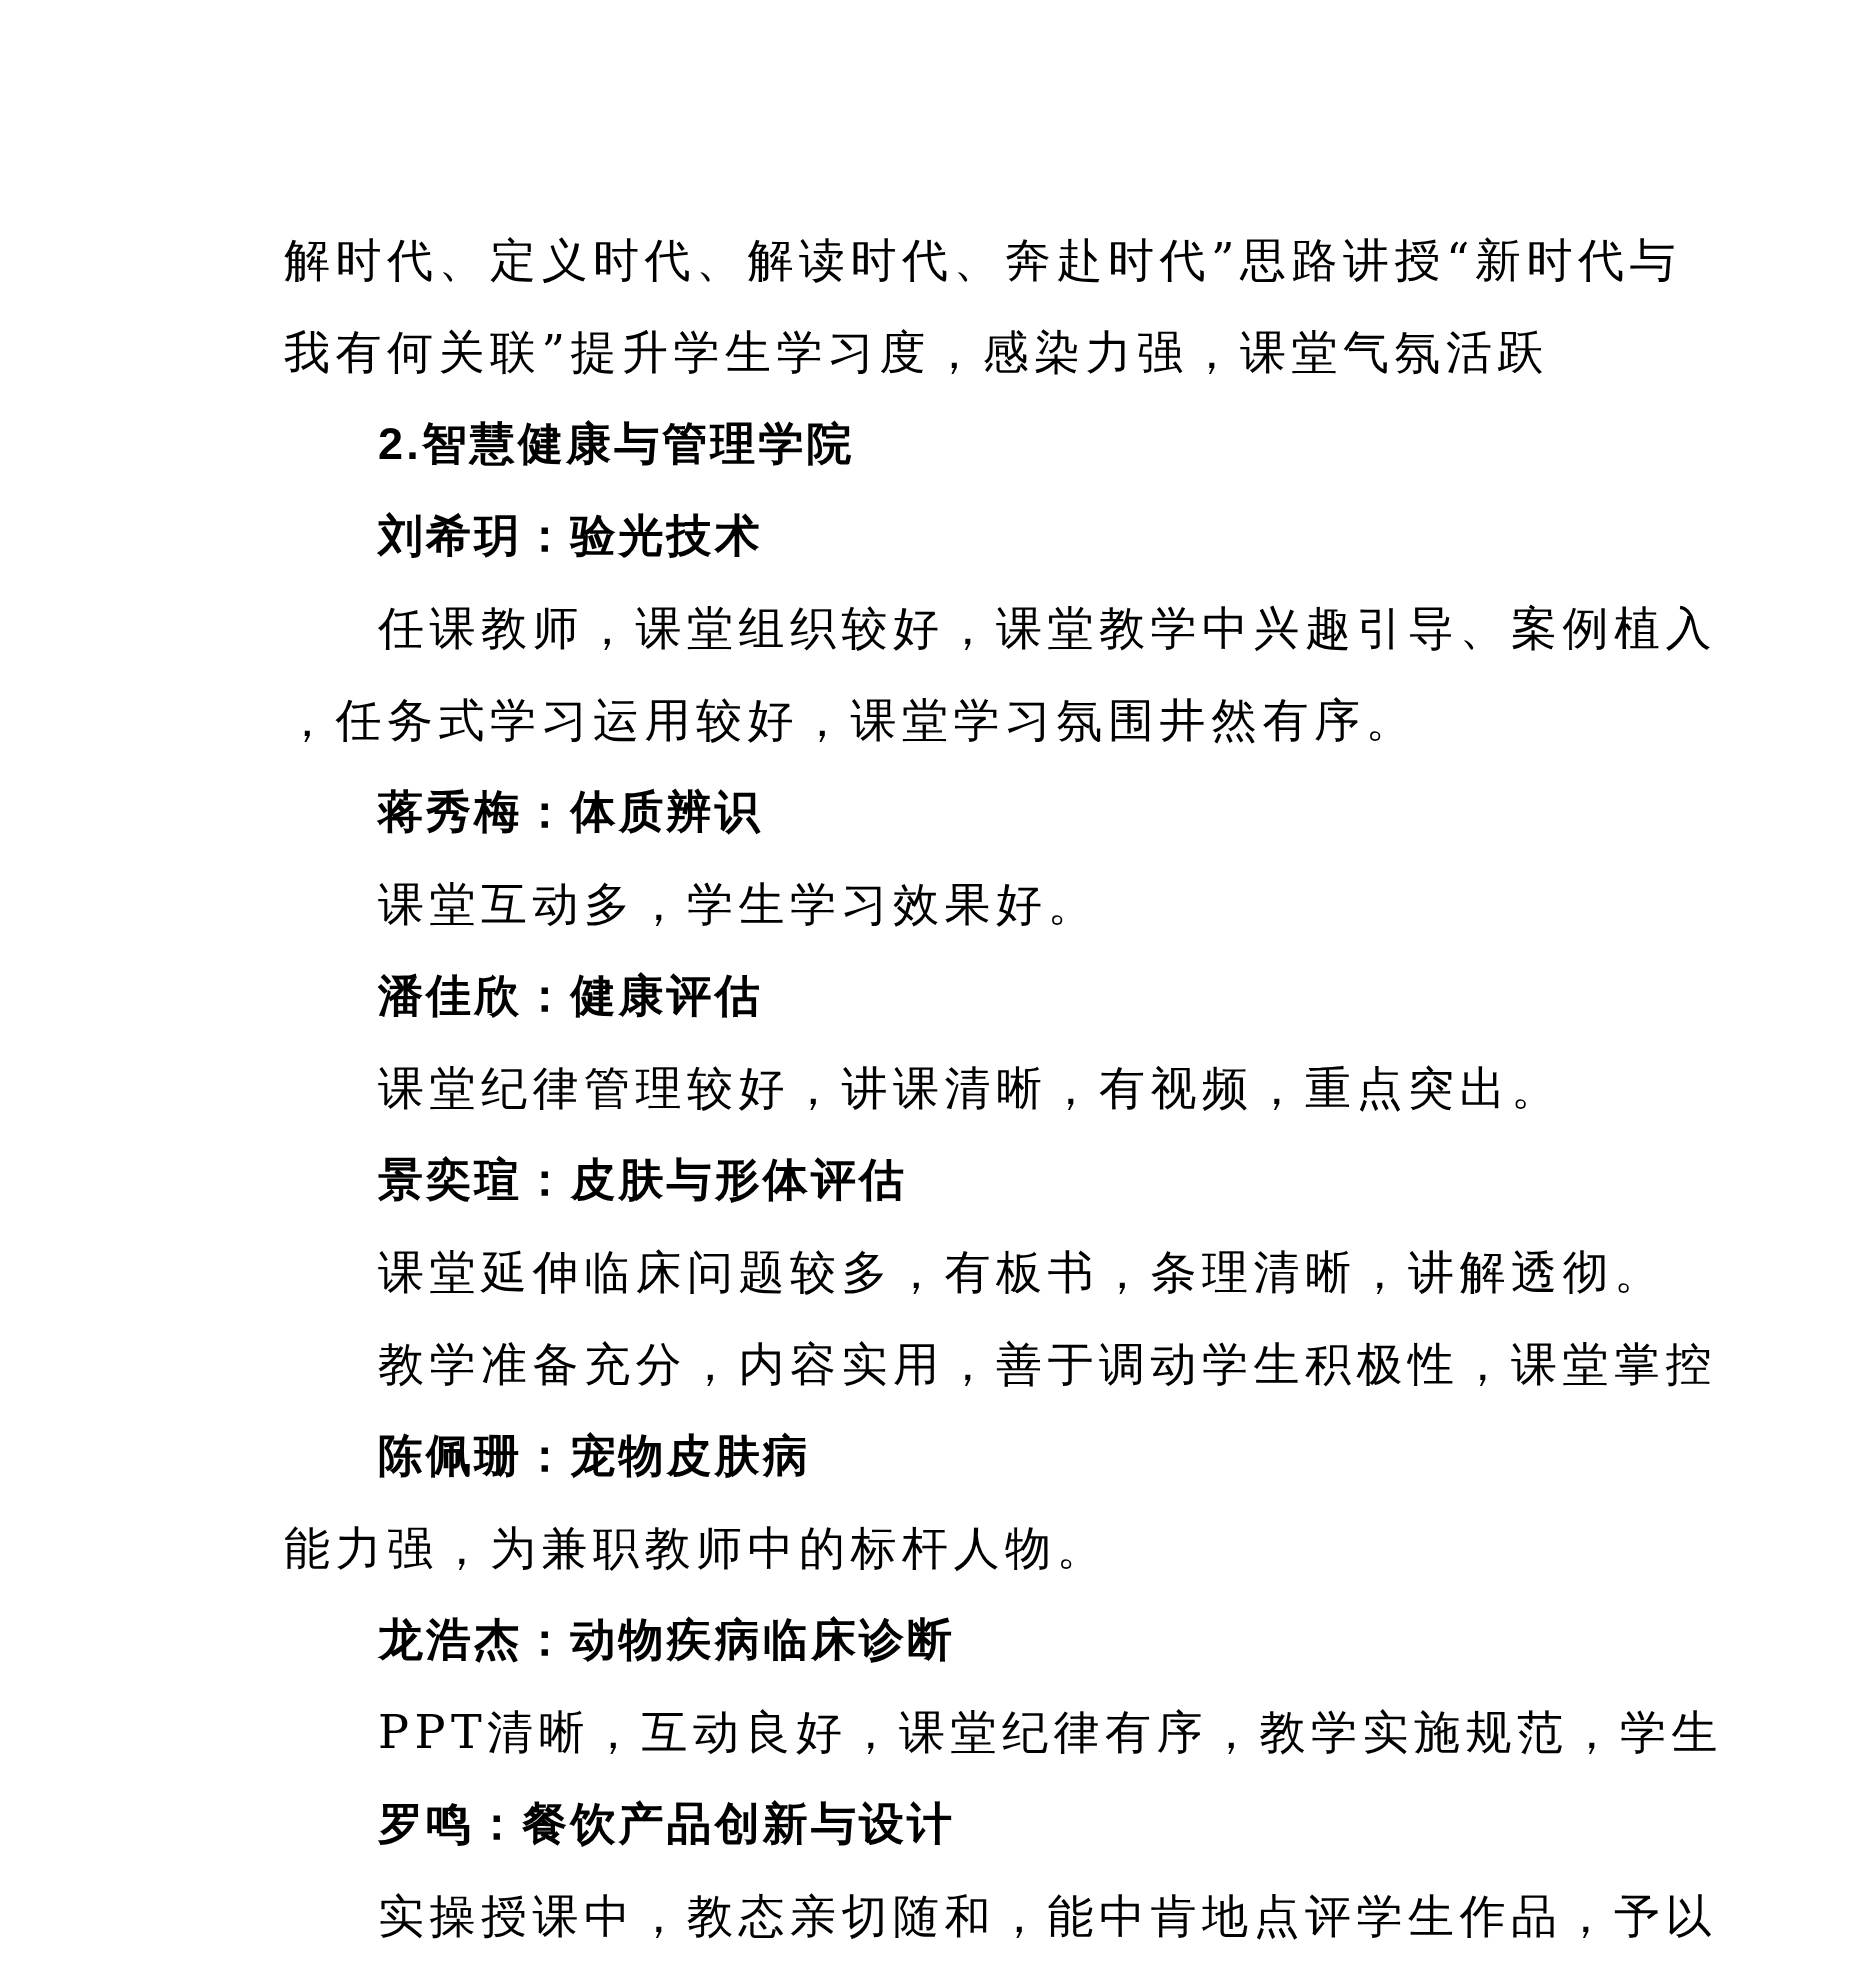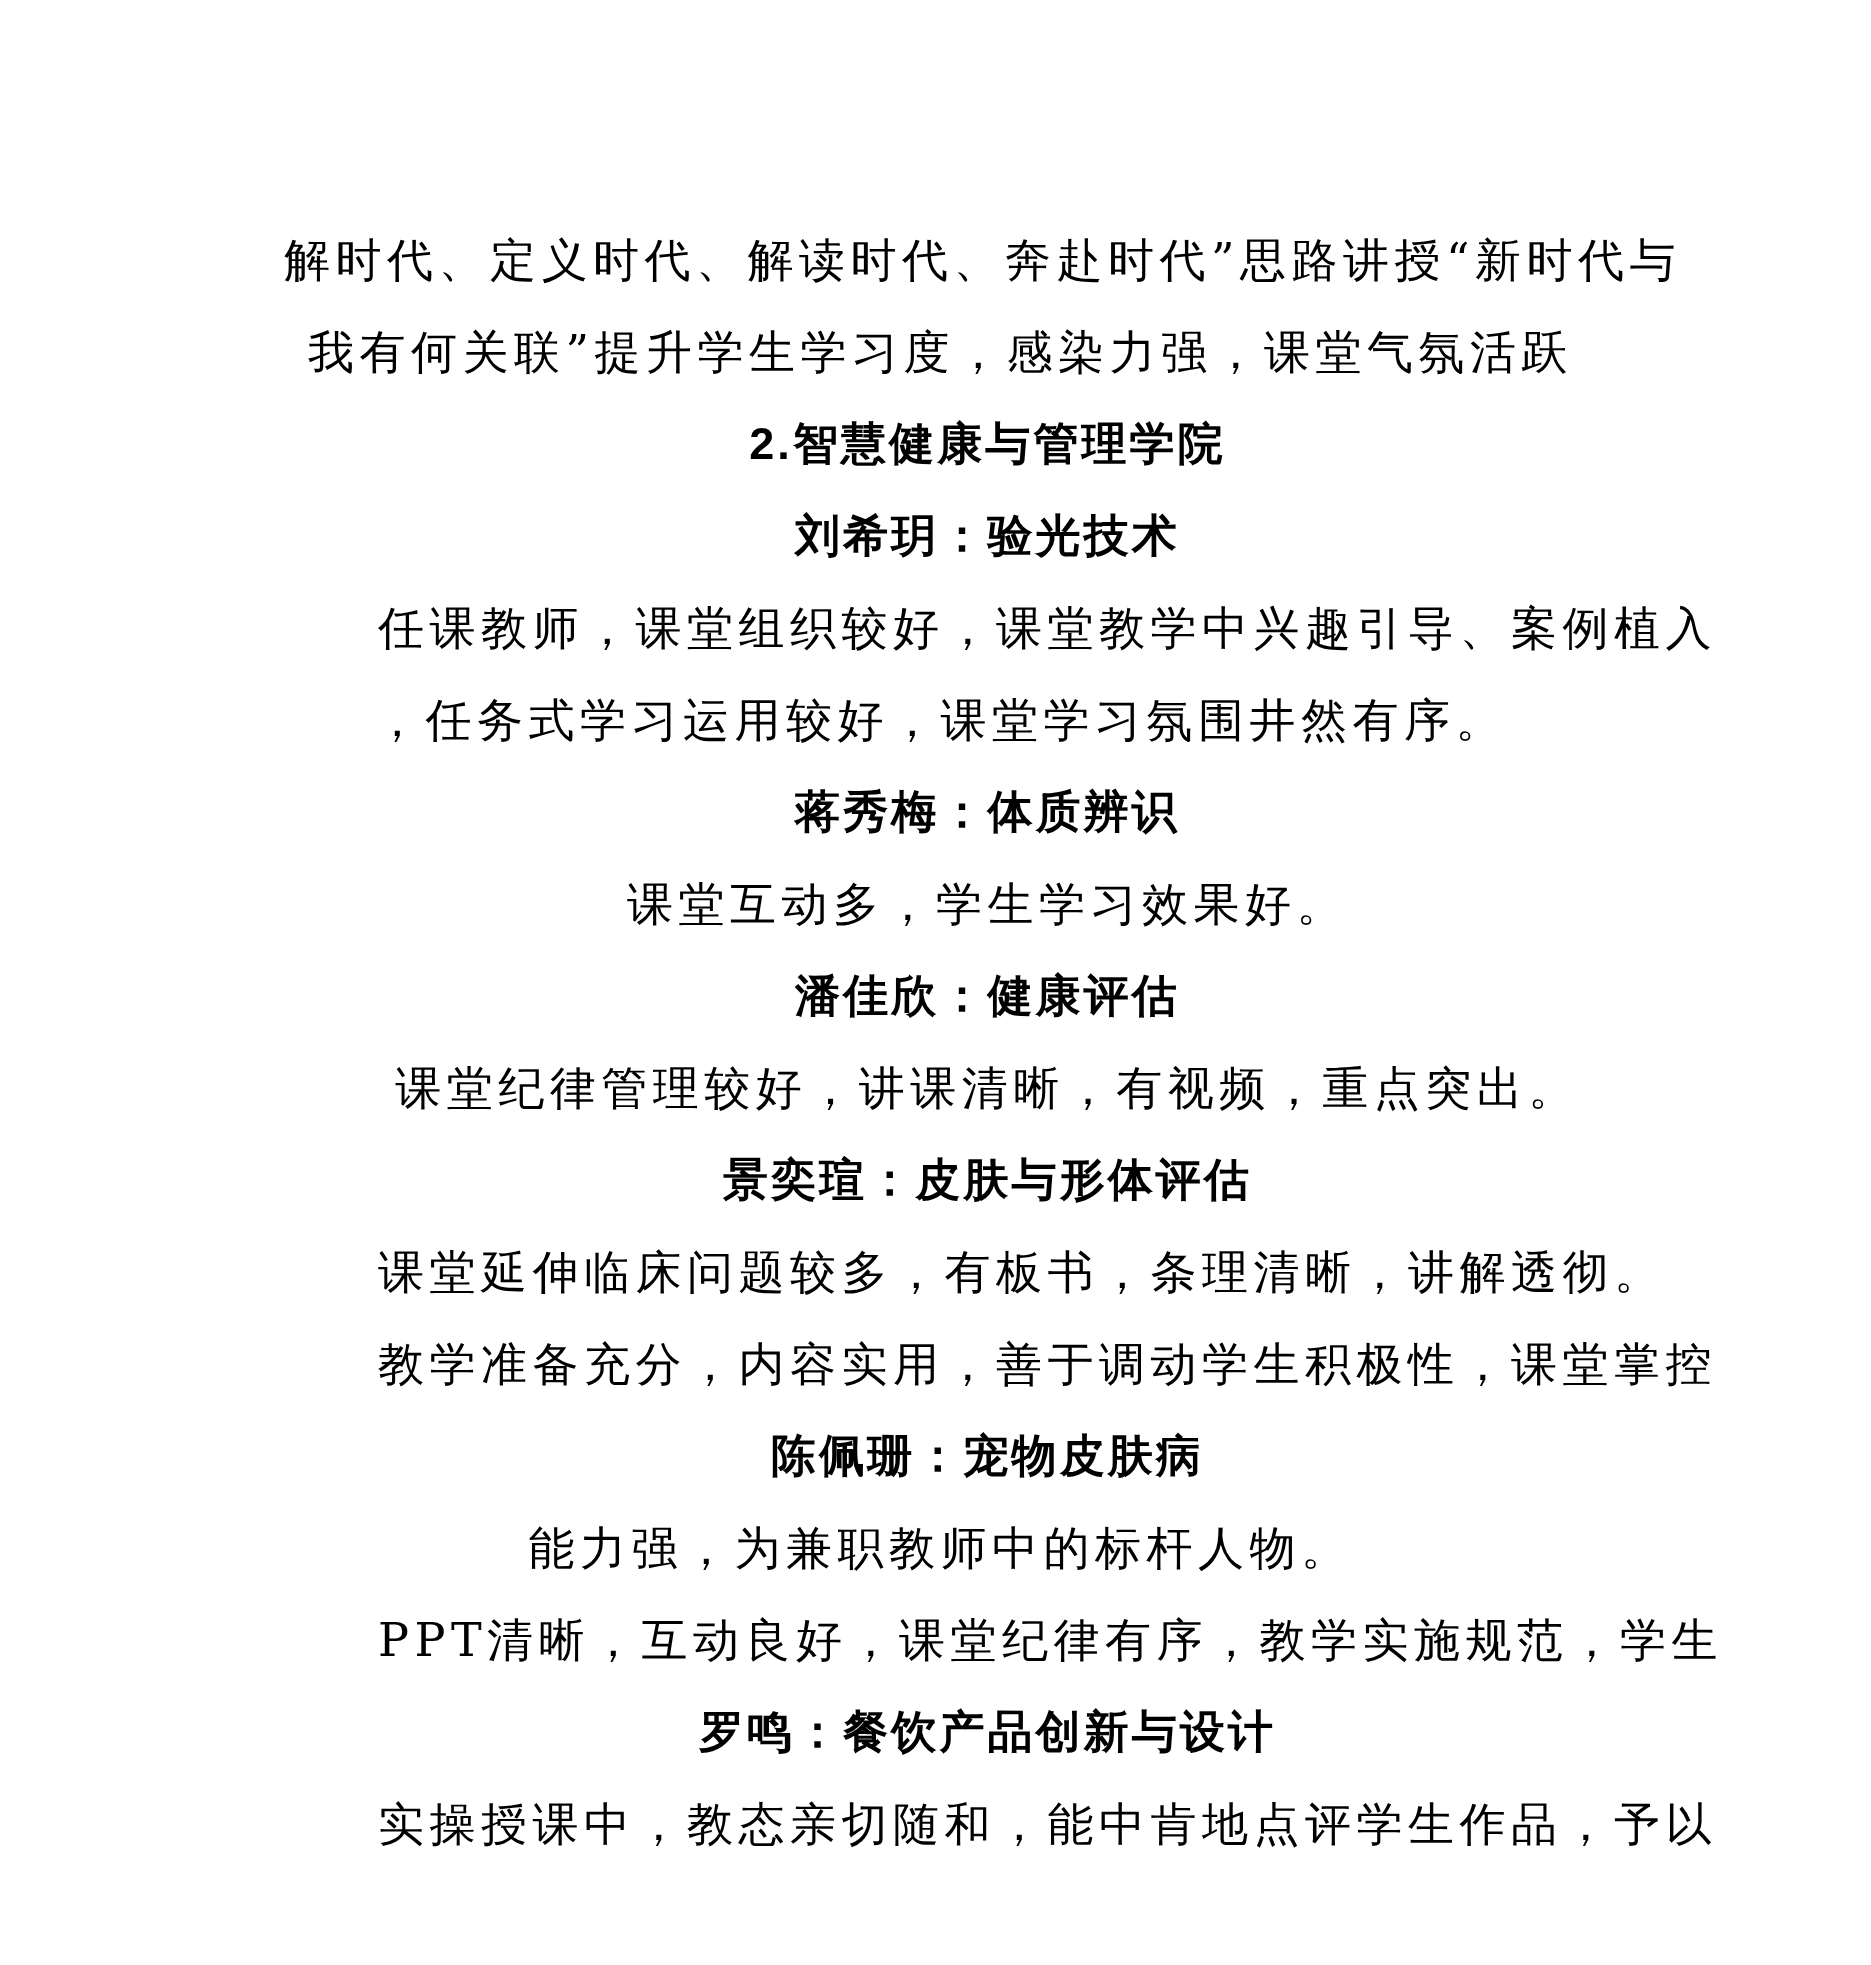--- a/index.html
+++ b/index.html
@@ -28,21 +28,20 @@
       left: 284px;
       top: 214px;
       width: 1313px;
     }
     .line {
       font-size: 46px;
       line-height: 92px;
       height: 92px;
       white-space: nowrap;
       letter-spacing: 5.5px;
-      text-align: center;
     }
     .indent {
       padding-left: 94px;
     }
     .bold {
       font-family: Liberation Sans, sans-serif;
       font-weight: bold;
       font-size: 45px;
       letter-spacing: 3.1px;
     }
@@ -60,20 +59,21 @@
     <div class="line">，任务式学习运用较好，课堂学习氛围井然有序。</div>
     <div class="line indent bold">蒋秀梅：体质辨识</div>
     <div class="line indent">课堂互动多，学生学习效果好。</div>
     <div class="line indent bold">潘佳欣：健康评估</div>
     <div class="line indent">课堂纪律管理较好，讲课清晰，有视频，重点突出。</div>
     <div class="line indent bold">景奕瑄：皮肤与形体评估</div>
     <div class="line indent">课堂延伸临床问题较多，有板书，条理清晰，讲解透彻。</div>
     <div class="line indent">教学准备充分，内容实用，善于调动学生积极性，课堂掌控</div>
     <div class="line indent bold">陈佩珊：宠物皮肤病</div>
     <div class="line">能力强，为兼职教师中的标杆人物。</div>
+    <div class="line indent bold">龙浩杰：动物疾病临床诊断</div>
     <div class="line indent">PPT清晰，互动良好，课堂纪律有序，教学实施规范，学生</div>
     <div class="line indent bold">罗鸣：餐饮产品创新与设计</div>
     <div class="line indent">实操授课中，教态亲切随和，能中肯地点评学生作品，予以</div>
 
   </div>
 
 </div>
 
 
 </body></html>

